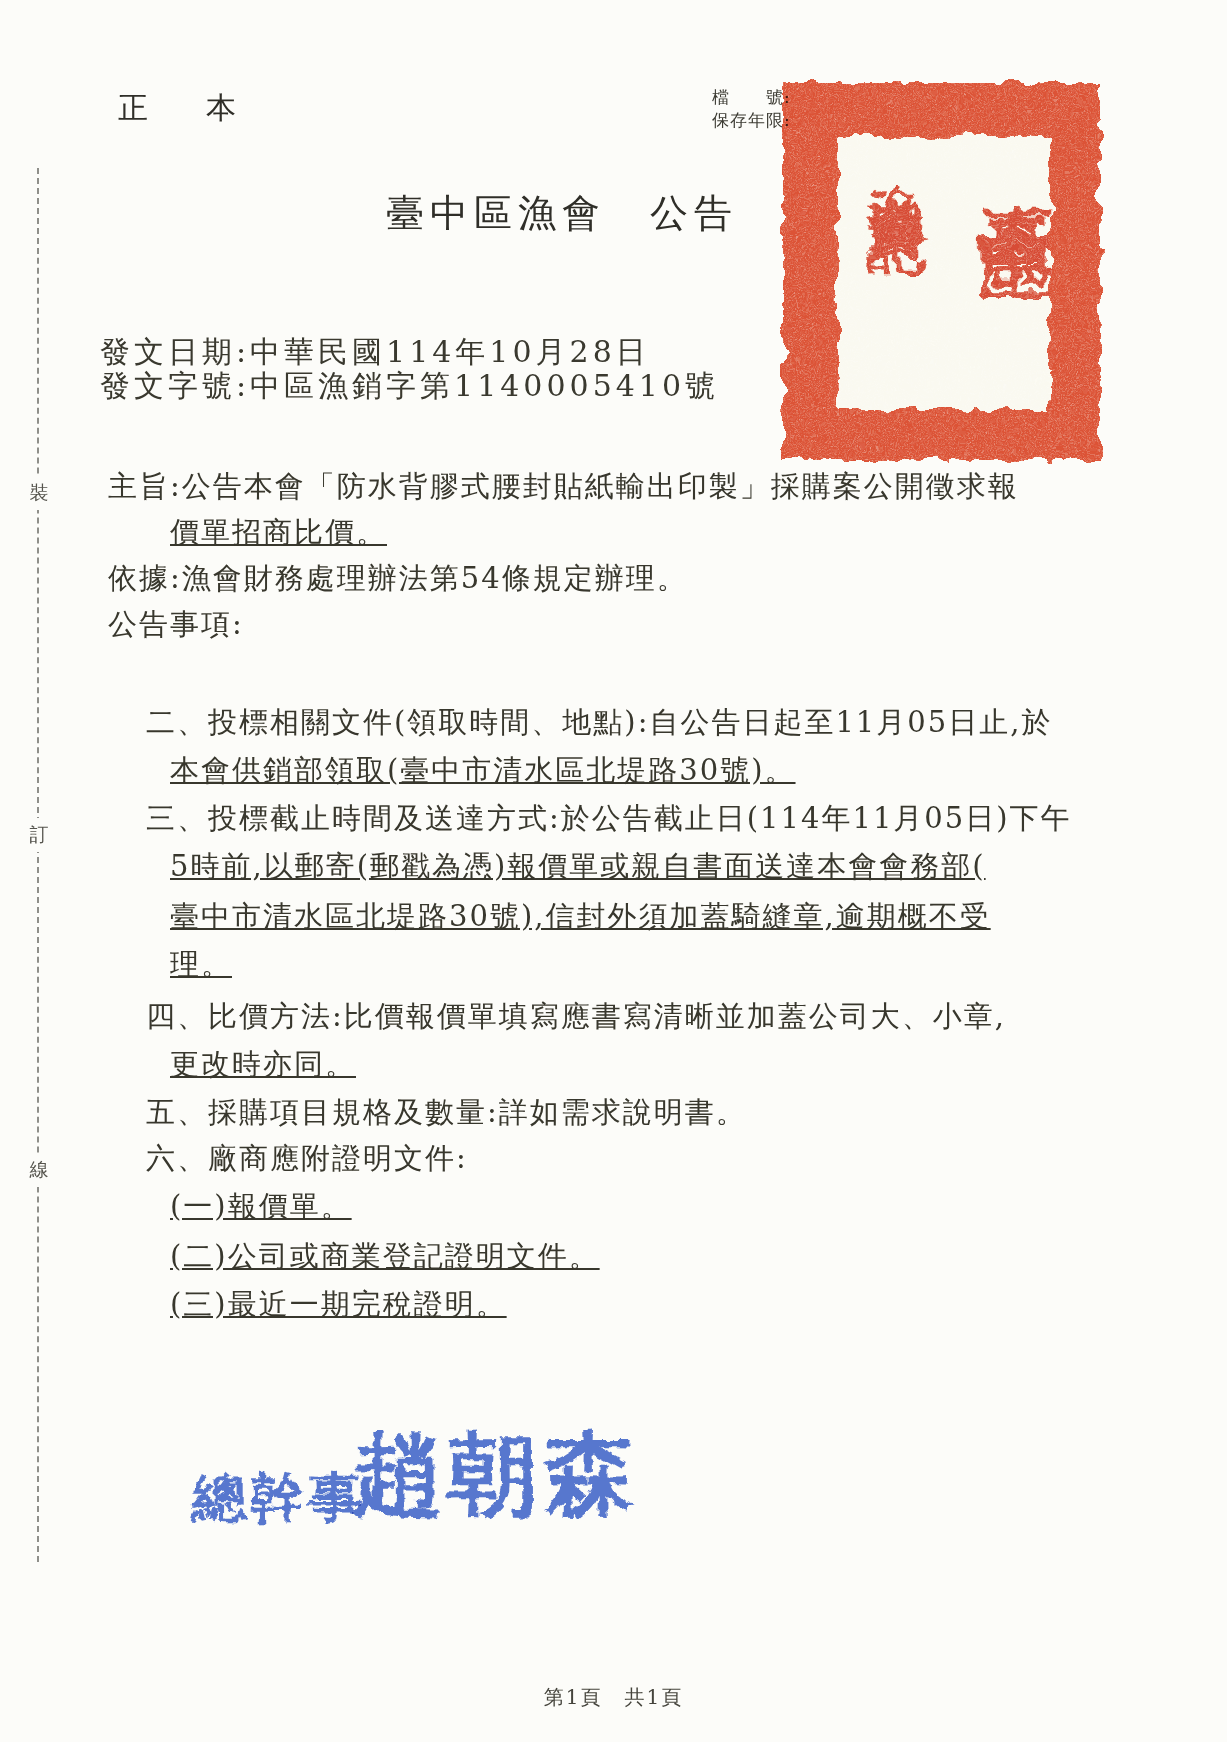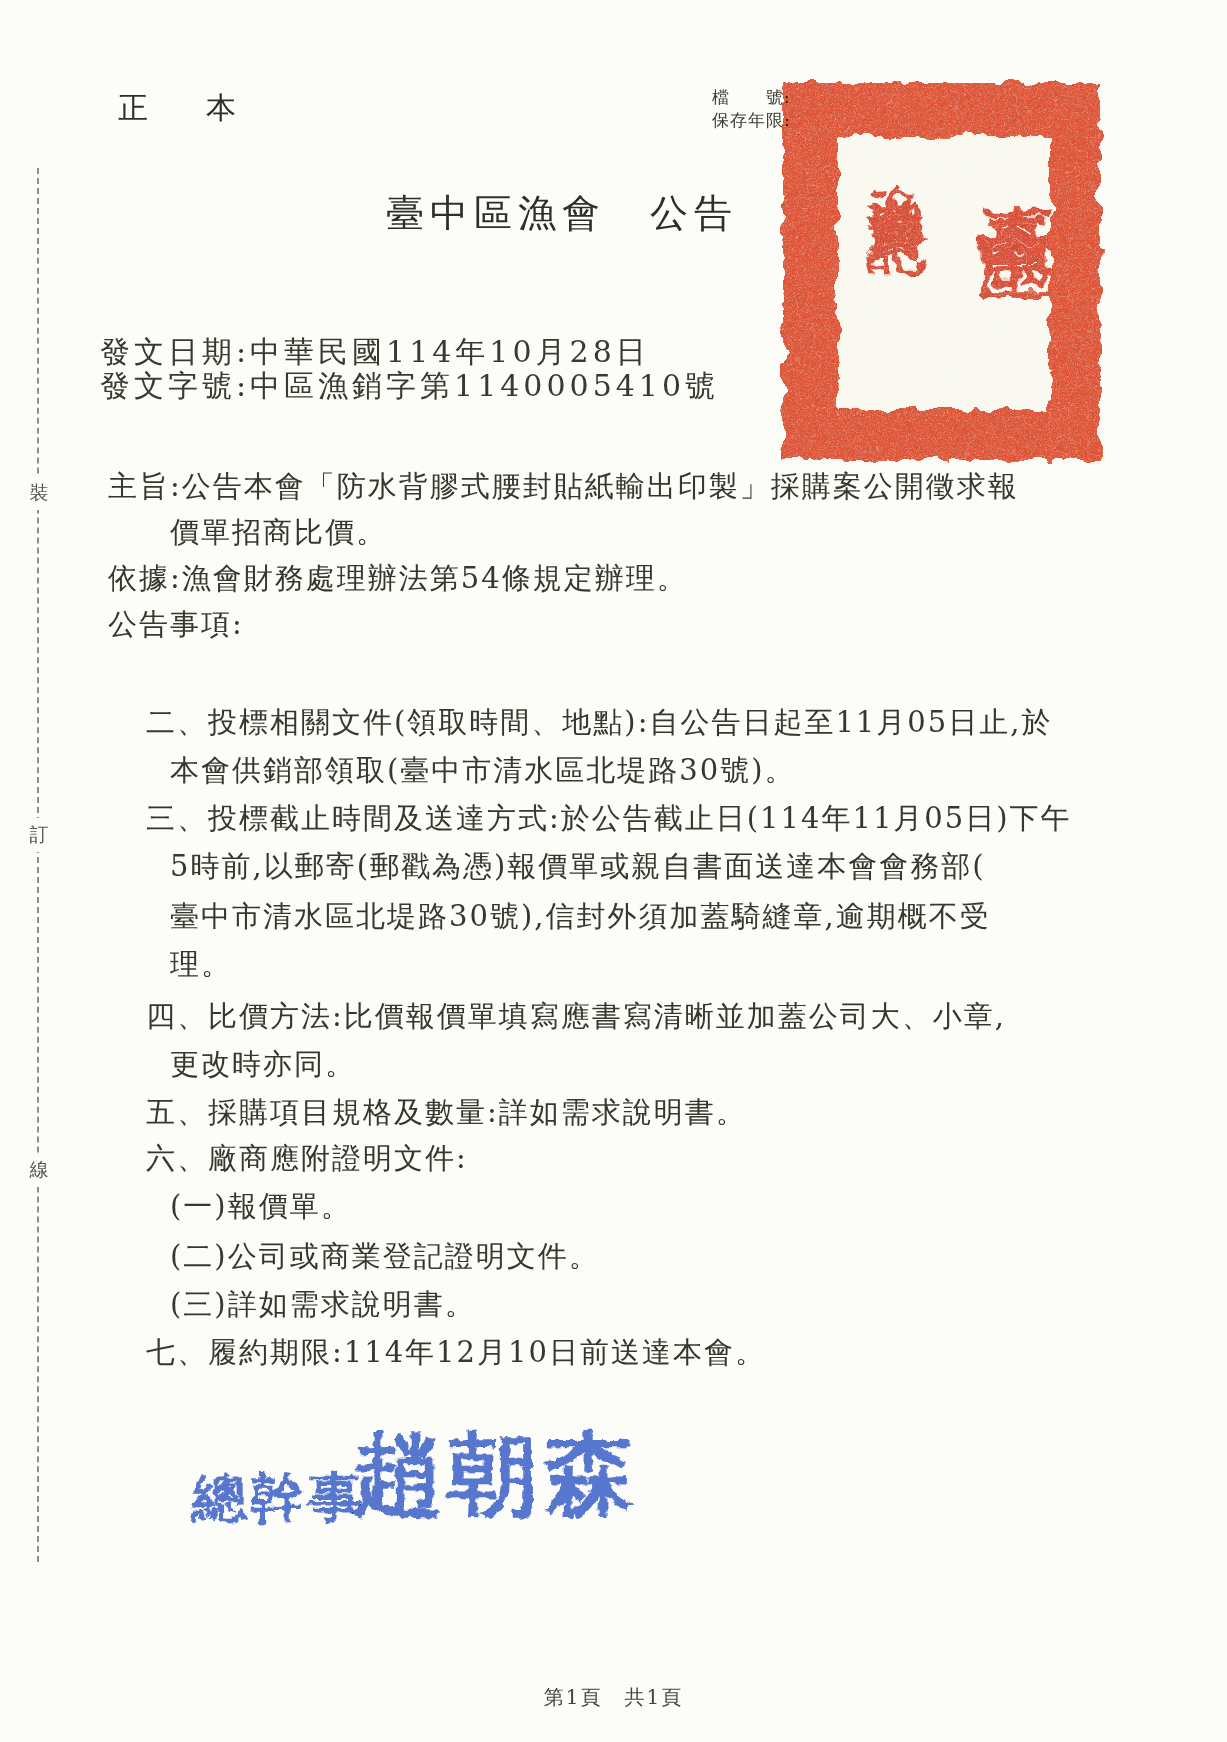--- a/index.html
+++ b/index.html
@@ -9,21 +9,21 @@
     overflow:hidden;margin:0 auto;
   }
   .line{position:absolute;white-space:pre;}
   .copy-label{left:118px;top:88px;font-size:30px;letter-spacing:14px;color:#2f2e28;}
   .doc-title{left:386px;top:188px;font-size:38px;letter-spacing:6px;color:#2f2e28;}
   .stamp-label{font-size:17px;color:#3c3b33;letter-spacing:1px;z-index:1;}
   .meta-line{left:100px;font-size:30px;letter-spacing:4px;color:#3a392f;}
   .body-line{font-size:29px;letter-spacing:2px;line-height:40px;color:#38372d;margin-left:24px;}
   .lvl0{left:84px;}
   .lvl1{left:122px;}
-  .lvl2{left:146px;}
+  .lvl2{left:146px;text-decoration:underline;}
   .footer-line{left:0;right:0;top:1684px;text-align:center;font-size:20px;
     letter-spacing:2px;color:#45443c;position:absolute;}
 
   
   .binding{position:absolute;left:37px;top:168px;height:1394px;width:0;
     border-left:2px dashed #8f8f8a;}
   .binding-char{position:absolute;left:-12px;width:24px;text-align:center;
     font-size:19px;color:#55544d;background:#fcfcf9;padding:4px 0;}
 
   
@@ -104,22 +104,21 @@
   <div class="line body-line lvl2" style="top:944px">理。</div>
 
   <div class="line body-line lvl1" style="top:996px">四、比價方法:比價報價單填寫應書寫清晰並加蓋公司大、小章,</div>
   <div class="line body-line lvl2" style="top:1044px">更改時亦同。</div>
 
   <div class="line body-line lvl1" style="top:1092px">五、採購項目規格及數量:詳如需求說明書。</div>
   <div class="line body-line lvl1" style="top:1138px">六、廠商應附證明文件:</div>
 
   <div class="line body-line lvl2" style="top:1186px">(一)報價單。</div>
   <div class="line body-line lvl2" style="top:1236px">(二)公司或商業登記證明文件。</div>
-  <div class="line body-line lvl2" style="top:1284px">(三)詳如需求說明書。</div>
+  <div class="line body-line lvl2" style="top:1284px">(三)最近一期完稅證明。</div>
 
-  <div class="line body-line lvl1" style="top:1332px">七、履約期限:114年12月10日前送達本會。</div>
 
   <div class="line signature sig-title">總幹事</div>
   <div class="line signature sig-name">趙朝森</div>
 
   <div class="footer-line">第1頁　共1頁</div>
 
 </div>
 
 </body></html>

